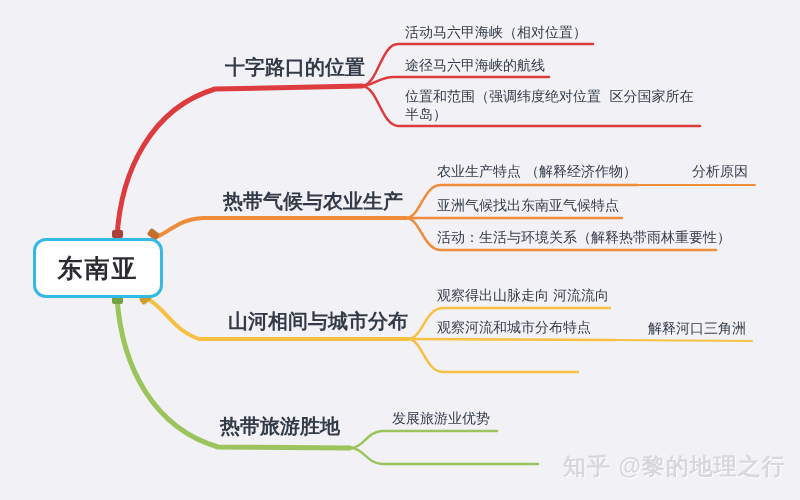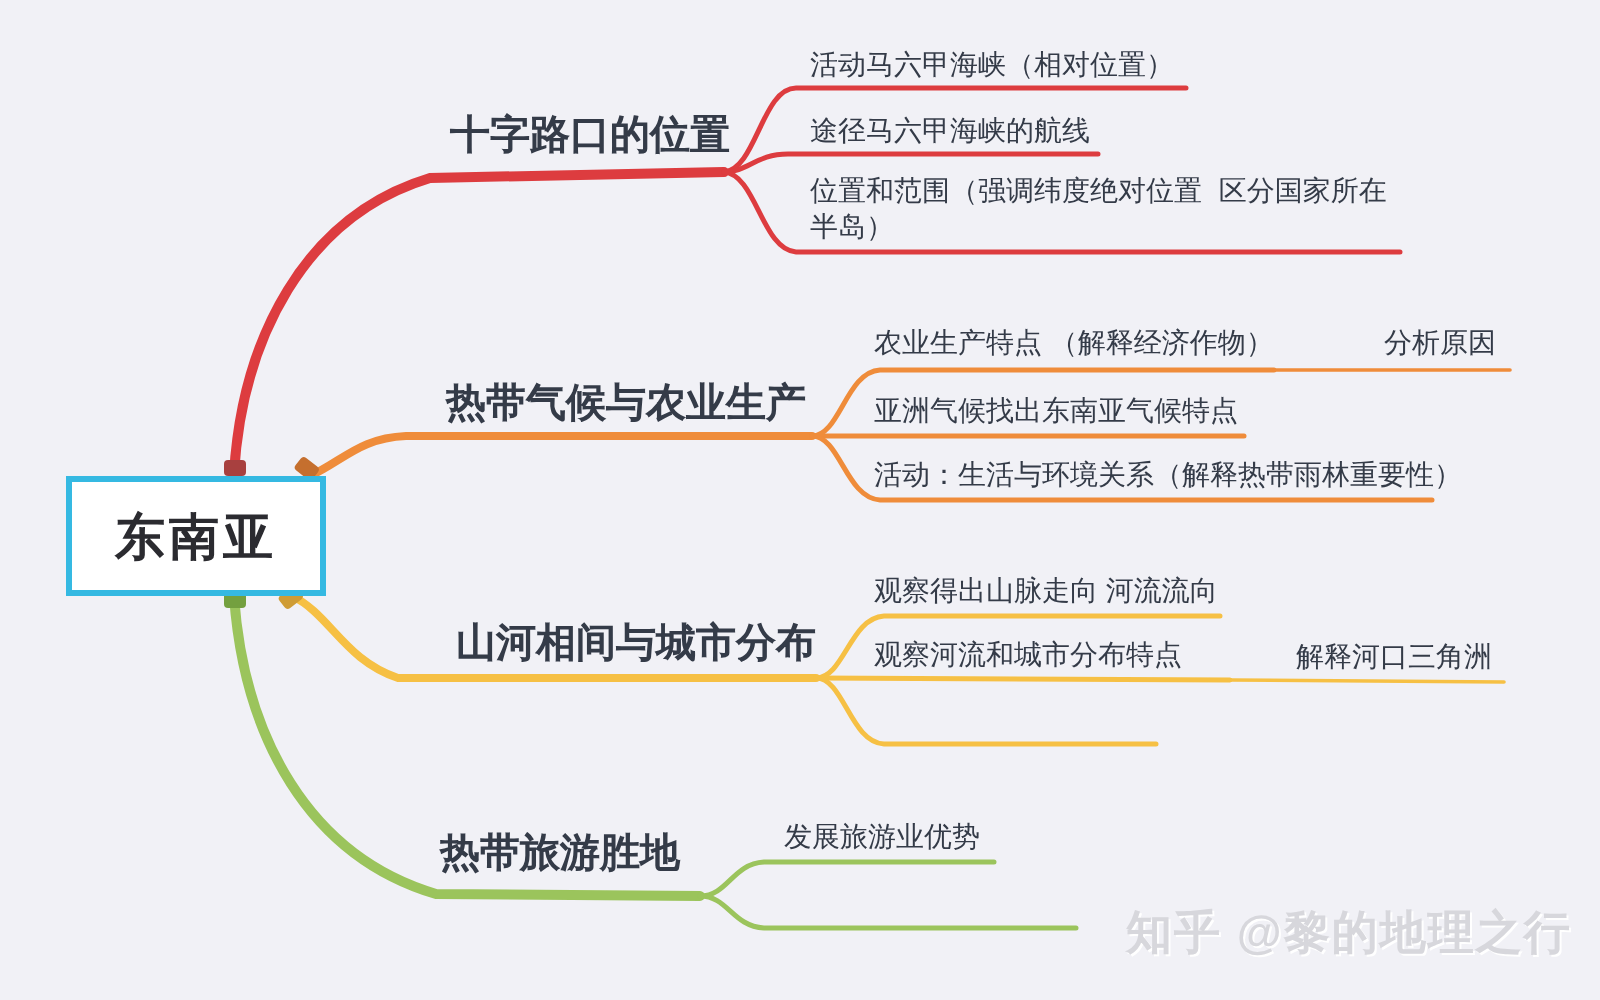--- a/index.html
+++ b/index.html
@@ -3,21 +3,21 @@
 <meta charset="utf-8">
 <style>
   html,body{margin:0;padding:0;}
   .canvas{
     position:relative;width:800px;height:500px;overflow:hidden;
     font-family:"Liberation Sans","DejaVu Sans",sans-serif;
   }
   .canvas svg{position:absolute;left:0;top:0;}
   .root-node{
     position:absolute;left:33px;top:238px;width:130px;height:60px;
-    background:#ffffff;border:3px solid #35b9e2;border-radius:0;
+    background:#ffffff;border:3px solid #35b9e2;border-radius:13px;
     display:flex;align-items:center;justify-content:center;box-sizing:border-box;
   }
   .root-label{font-size:25px;font-weight:700;letter-spacing:2px;}
   .branch-label{position:absolute;font-size:20px;font-weight:700;white-space:nowrap;}
   .leaf{position:absolute;font-size:14px;font-weight:500;white-space:nowrap;}
   .leaf.wrap{white-space:normal;width:302px;line-height:18px;font-family:Liberation Mono, monospace;}
   .watermark{
     position:absolute;left:563px;top:451px;font-size:23px;font-weight:700;
     letter-spacing:1px;text-shadow:1px 1px 0 #ffffff;white-space:nowrap;
   }

